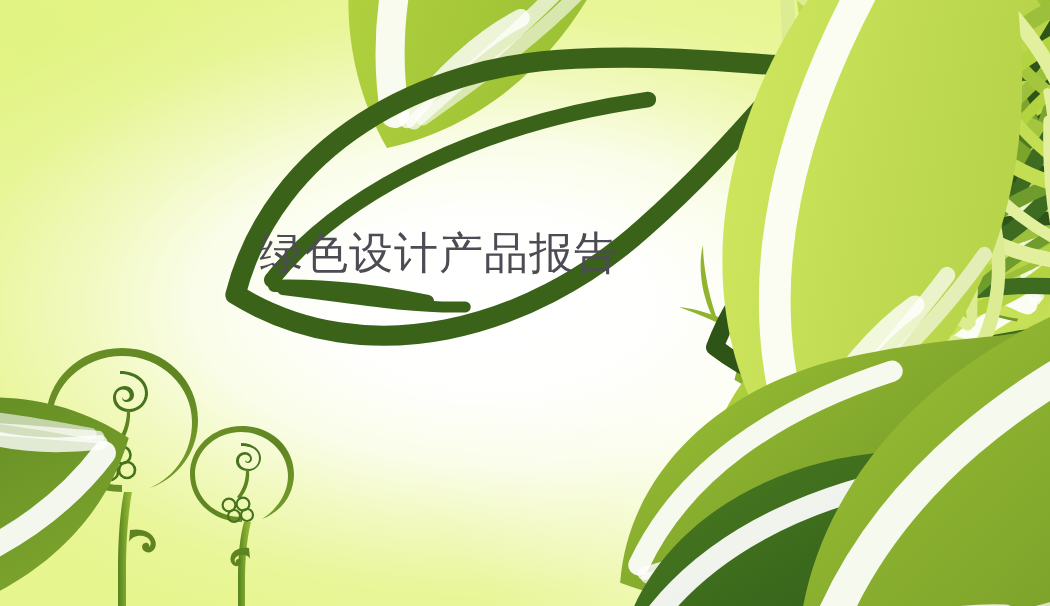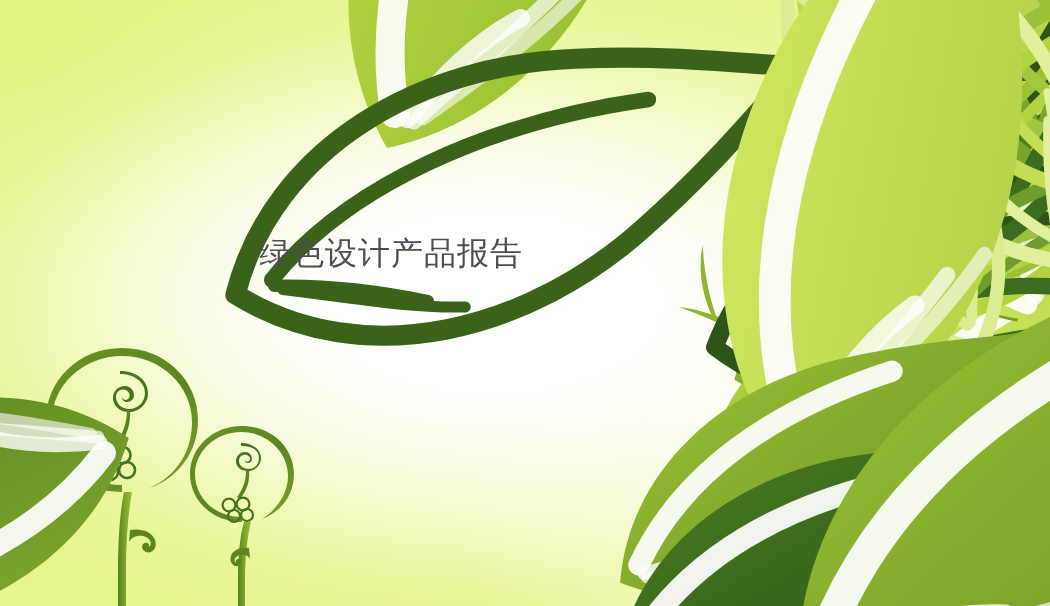--- a/index.html
+++ b/index.html
@@ -43,21 +43,21 @@
     position:absolute;inset:0;
     background:radial-gradient(ellipse 40% 46% at 2% 4%,
         rgba(224,243,128,0.85) 0%,
         rgba(224,243,128,0.25) 58%,
         rgba(224,243,128,0) 100%);
   }
   svg.art{position:absolute;left:0;top:0;width:1050px;height:606px;}
   
   #title{
     position:absolute;left:259px;top:232px;
-    font-size:32px;line-height:42px;letter-spacing:1px;
+    font-size:44px;line-height:42px;letter-spacing:1px;
     color:#4c4c54;white-space:nowrap;
     font-family:"DejaVu Sans","Liberation Sans",sans-serif;
     font-weight:400;
   }
 </style>
 </head>
 <body>
 
 <div id="slide">
 

